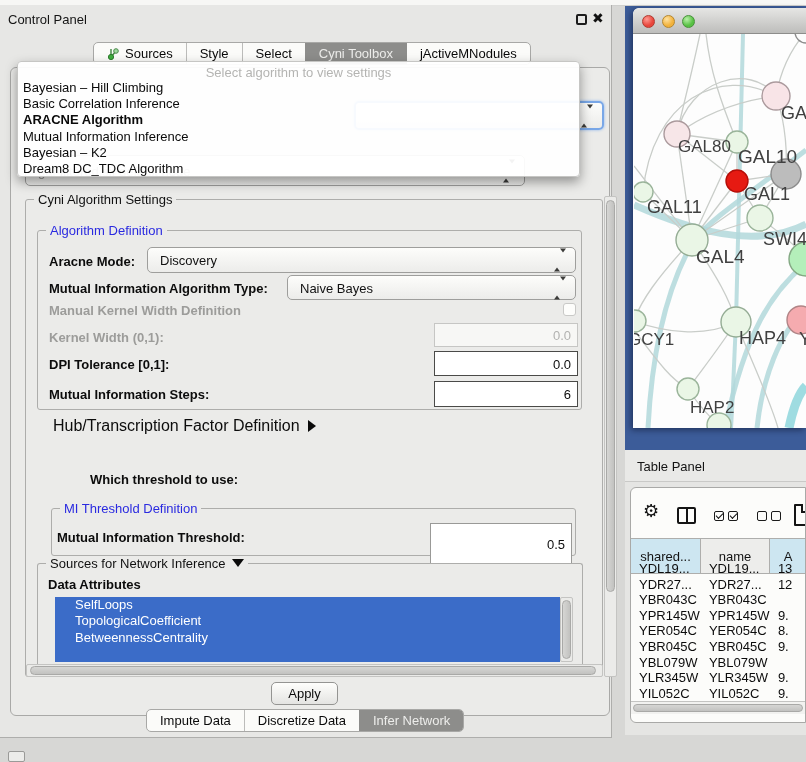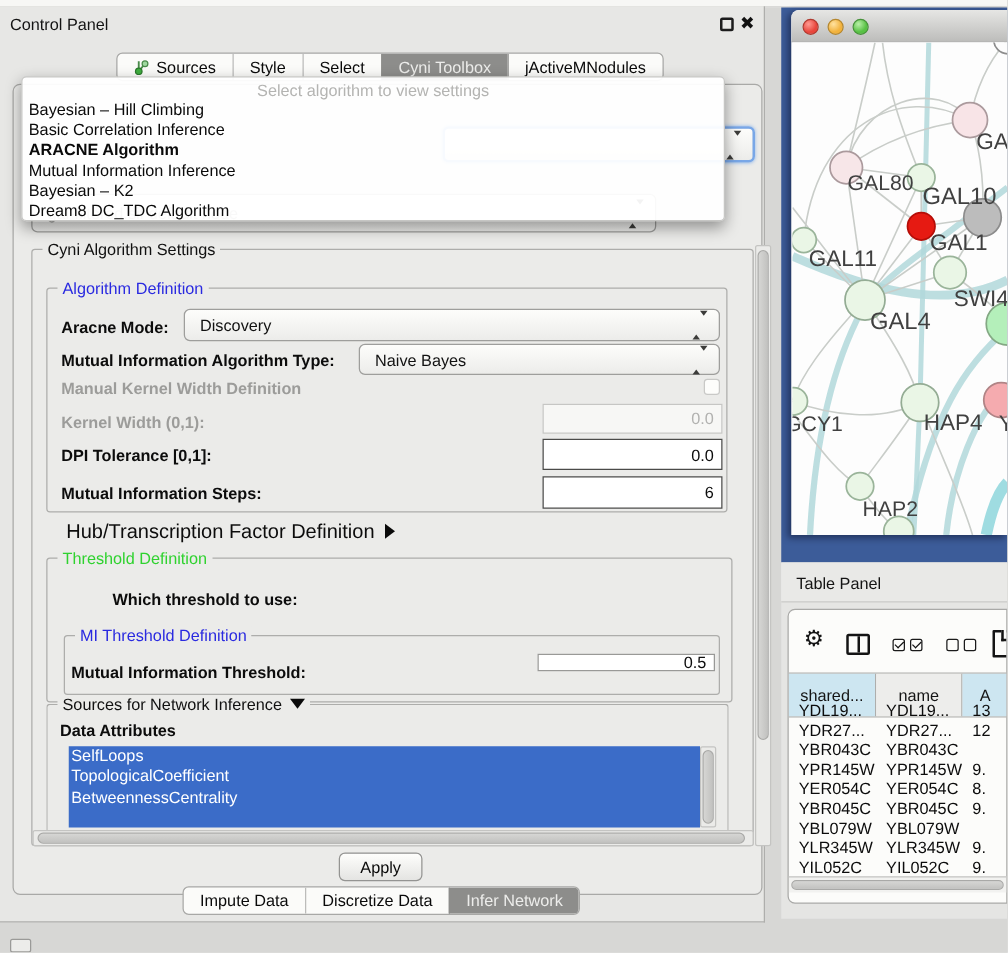--- a/index.html
+++ b/index.html
@@ -49,21 +49,21 @@
   .field .v{position:absolute;right:6px;top:50%;transform:translateY(-50%);font-size:13px;color:#0c0c0c;}
   .field.dark{border:1px solid #4a4a48;}
   .field.dis{background:#f7f7f5;border-color:#c6c6c4;}
   .field.dis .v{color:#b2b2b0;}
   .checkbox{position:absolute;width:13px;height:13px;border:1px solid #c9c9c7;border-radius:3px;background:#fdfdfb;}
   .tri-r{display:inline-block;width:0;height:0;border-top:6px solid transparent;border-bottom:6px solid transparent;border-left:8px solid #0a0a0a;vertical-align:-1px;margin-left:8px;}
   .tri-d{display:inline-block;width:0;height:0;border-left:6.5px solid transparent;border-right:6.5px solid transparent;border-top:8px solid #0a0a0a;vertical-align:1px;margin-left:6px;}
   .plain{font-weight:normal;}
 
   .attr-list{position:absolute;left:44px;top:591px;width:505px;height:65px;overflow:hidden;background:#3b6cc8;}
-  .attr-item{color:#fff;font-size:13px;line-height:16.4px;padding-left:2px;white-space:nowrap;}
+  .attr-item{color:#fff;font-size:13px;line-height:16.4px;padding-left:20px;white-space:nowrap;}
   .sb-v{position:absolute;background:#ebebe9;border:1px solid #c4c4c2;border-radius:2px;}
   .sb-thumb{position:absolute;background:linear-gradient(90deg,#d6d6d4,#c2c2c0);border:1px solid #a9a9a7;border-radius:5px;}
   .sb-h{position:absolute;background:#ebebe9;border:1px solid #c4c4c2;border-radius:2px;}
   .sb-thumb-h{position:absolute;background:linear-gradient(#d6d6d4,#c2c2c0);border:1px solid #a9a9a7;border-radius:5px;}
 
   .btn{position:absolute;background:linear-gradient(#fefefc,#e4e4e2);border:1px solid #949492;border-radius:5px;font-size:13px;text-align:center;color:#0a0a0a;}
   .mini-btn{position:absolute;left:8px;top:751px;width:17px;height:11px;background:#ececea;border:1px solid #9a9a98;border-radius:2px;}
 
   
   .desktop{position:absolute;left:625px;top:6px;width:181px;height:444px;background:#3c5c99;}
@@ -172,29 +172,26 @@
       <div class="field dark" style="left:423px;top:283px;width:144px;height:25px;">
         <span class="v">0.0</span>
       </div>
       <div class="lbl" style="left:38px;top:319px;">Mutual Information Steps:</div>
       <div class="field dark" style="left:423px;top:313px;width:144px;height:26px;">
         <span class="v">6</span>
       </div>
 
       <div class="lbl plain" style="left:42px;top:349px;font-size:16px;"><span>Hub/Transcription Factor Definition</span><span class="tri-r"></span></div>
 
-      <div class="group" style="left:26px;top:378px;width:549px;height:116px;">
-        <span class="gtitle green">Threshold Definition</span>
-      </div>
       <div class="lbl" style="left:79px;top:404px;">Which threshold to use:</div>
       <div class="group" style="left:40px;top:440px;width:525px;height:48px;">
         <span class="gtitle blue">MI Threshold Definition</span>
       </div>
       <div class="lbl" style="left:46px;top:462px;">Mutual Information Threshold:</div>
-      <div class="field" style="left:419px;top:455px;width:142px;height:14px;">
+      <div class="field" style="left:419px;top:455px;width:142px;height:41px;">
         <span class="v">0.5</span>
       </div>
 
       <div class="group" style="left:26px;top:495px;width:546px;height:114px;border-bottom:none;">
         <span class="gtitle"><span>Sources for Network Inference</span><span class="tri-d"></span></span>
       </div>
       <div class="lbl" style="left:37px;top:509px;">Data Attributes</div>
       <div class="attr-list" style="top:529px;" id="attr-list">
           <div class="attr-item">SelfLoops</div>
           <div class="attr-item">TopologicalCoefficient</div>

